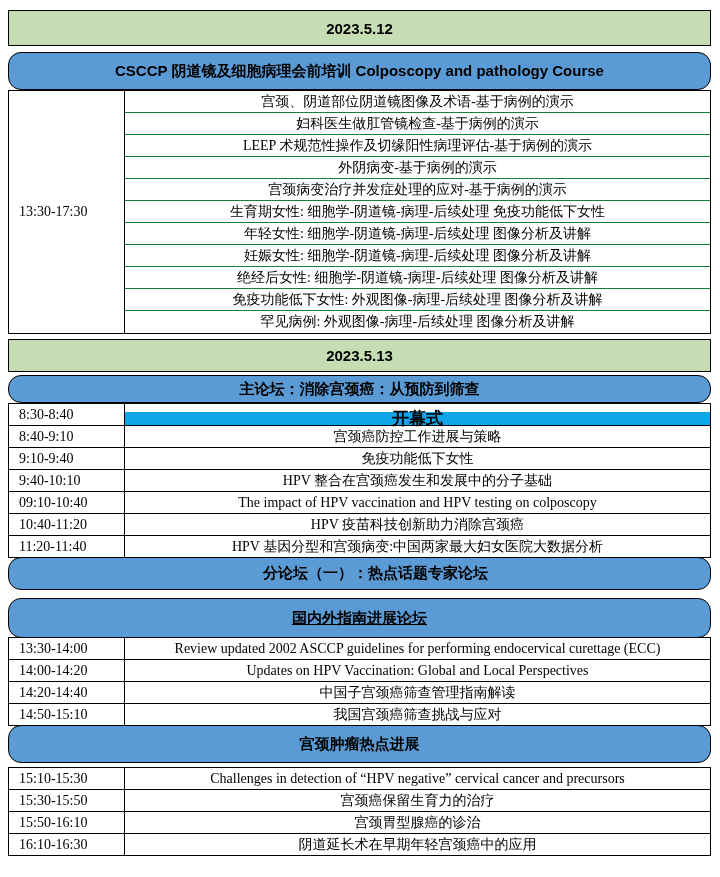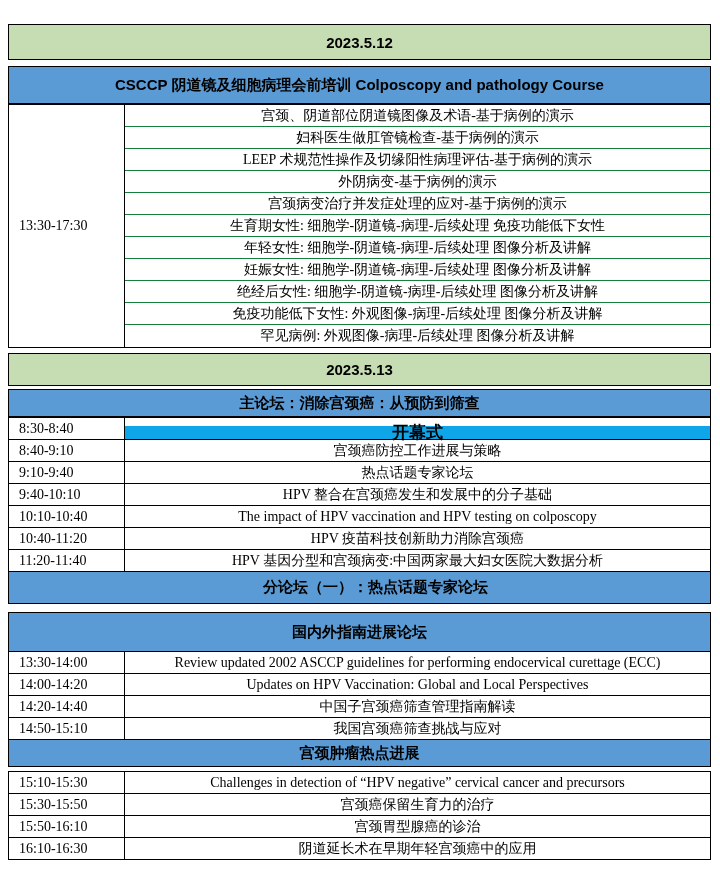--- a/index.html
+++ b/index.html
@@ -1,29 +1,29 @@
 <!DOCTYPE html>
 <html><head>
 <meta charset="utf-8">
 <style>
   * { margin:0; padding:0; box-sizing:border-box; }
   html,body { background:#ffffff; }
   body { width:720px; height:877px; position:relative; overflow:hidden;
          font-family:"Liberation Serif","DejaVu Serif",serif; color:#000; }
-  .sched { position:absolute; left:8px; top:24px; width:703px; }
+  .sched { position:absolute; left:8px; top:10px; width:703px; }
 
   
   .hdr { border:1px solid #000; display:flex; align-items:center; justify-content:center;
          font-family:"Liberation Sans","DejaVu Sans",sans-serif; font-weight:bold;
          font-size:15px; text-align:center; }
   .green { background:#c6dcb2; }
-  .blue  { background:#5b9bd5; }
+  .blue  { background:#5b9bd5;border-radius:13px; }
   .g1 { height:36px; } .g2 { height:33px; }
   .b1 { height:38px; } .b2 { height:28px; } .b3 { height:33px;padding-left:32px; }
-  .b4 { height:40px; } .b5 { height:28px; }
+  .b4 { height:40px;text-decoration:underline; } .b5 { height:38px; }
   .mt { margin-top:-1px; }
 
   
   .gap3 { height:3px; } .gap4 { height:4px; } .gap5 { height:5px; }
   .gap6 { height:6px; } .gap8 { height:8px; }
 
   
   .block { display:grid; grid-template-columns:116px 1fr; grid-auto-rows:22px;
            border:1px solid #000; background:#fff; font-size:14px; }
   .block .time { grid-column:1; grid-row:1 / span 11; display:flex; align-items:center;
@@ -82,28 +82,28 @@
   <div class="trow" style="margin-top:0">
     <div class="t">8:30-8:40</div>
     <div class="c hl">开幕式</div>
   </div>
   <div class="trow">
     <div class="t">8:40-9:10</div>
     <div class="c">宫颈癌防控工作进展与策略</div>
   </div>
   <div class="trow">
     <div class="t">9:10-9:40</div>
-    <div class="c">热点话题专家论坛</div>
+    <div class="c">免疫功能低下女性</div>
   </div>
   <div class="trow">
     <div class="t">9:40-10:10</div>
     <div class="c">HPV 整合在宫颈癌发生和发展中的分子基础</div>
   </div>
   <div class="trow">
-    <div class="t">10:10-10:40</div>
+    <div class="t">09:10-10:40</div>
     <div class="c">The impact of HPV vaccination and HPV testing on colposcopy</div>
   </div>
   <div class="trow">
     <div class="t">10:40-11:20</div>
     <div class="c">HPV 疫苗科技创新助力消除宫颈癌</div>
   </div>
   <div class="trow">
     <div class="t">11:20-11:40</div>
     <div class="c">HPV 基因分型和宫颈病变:中国两家最大妇女医院大数据分析</div>
   </div>

